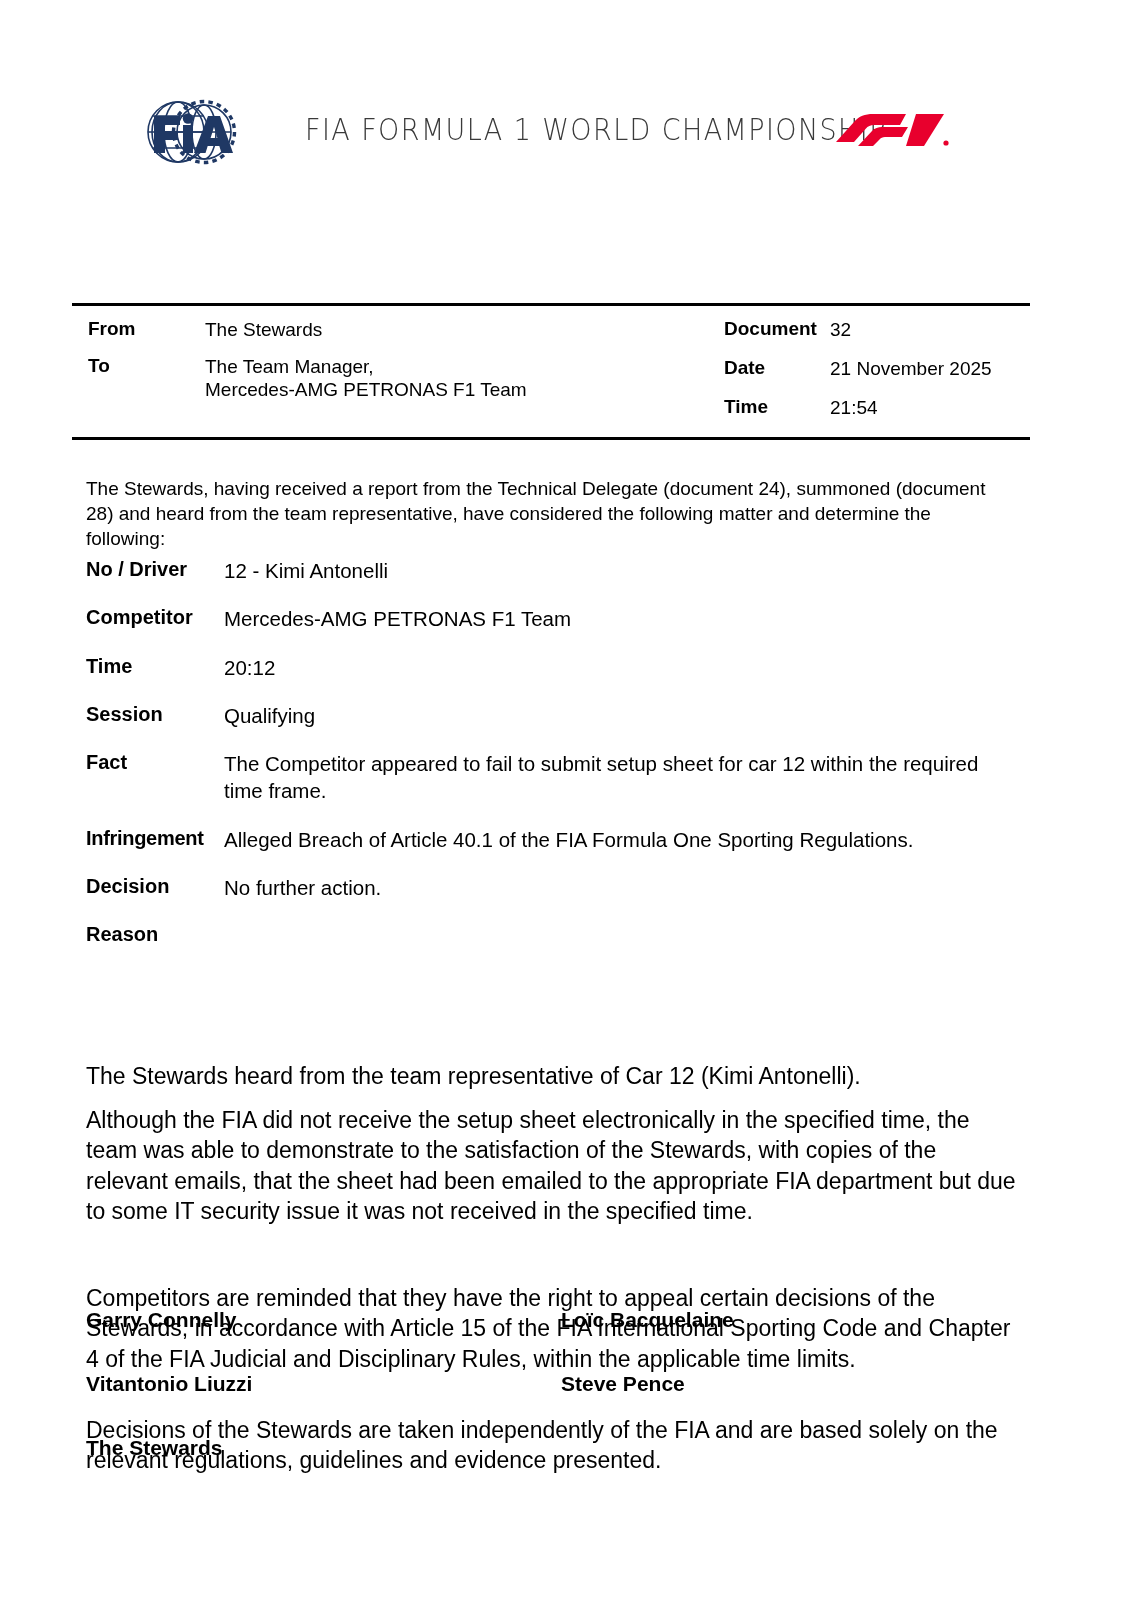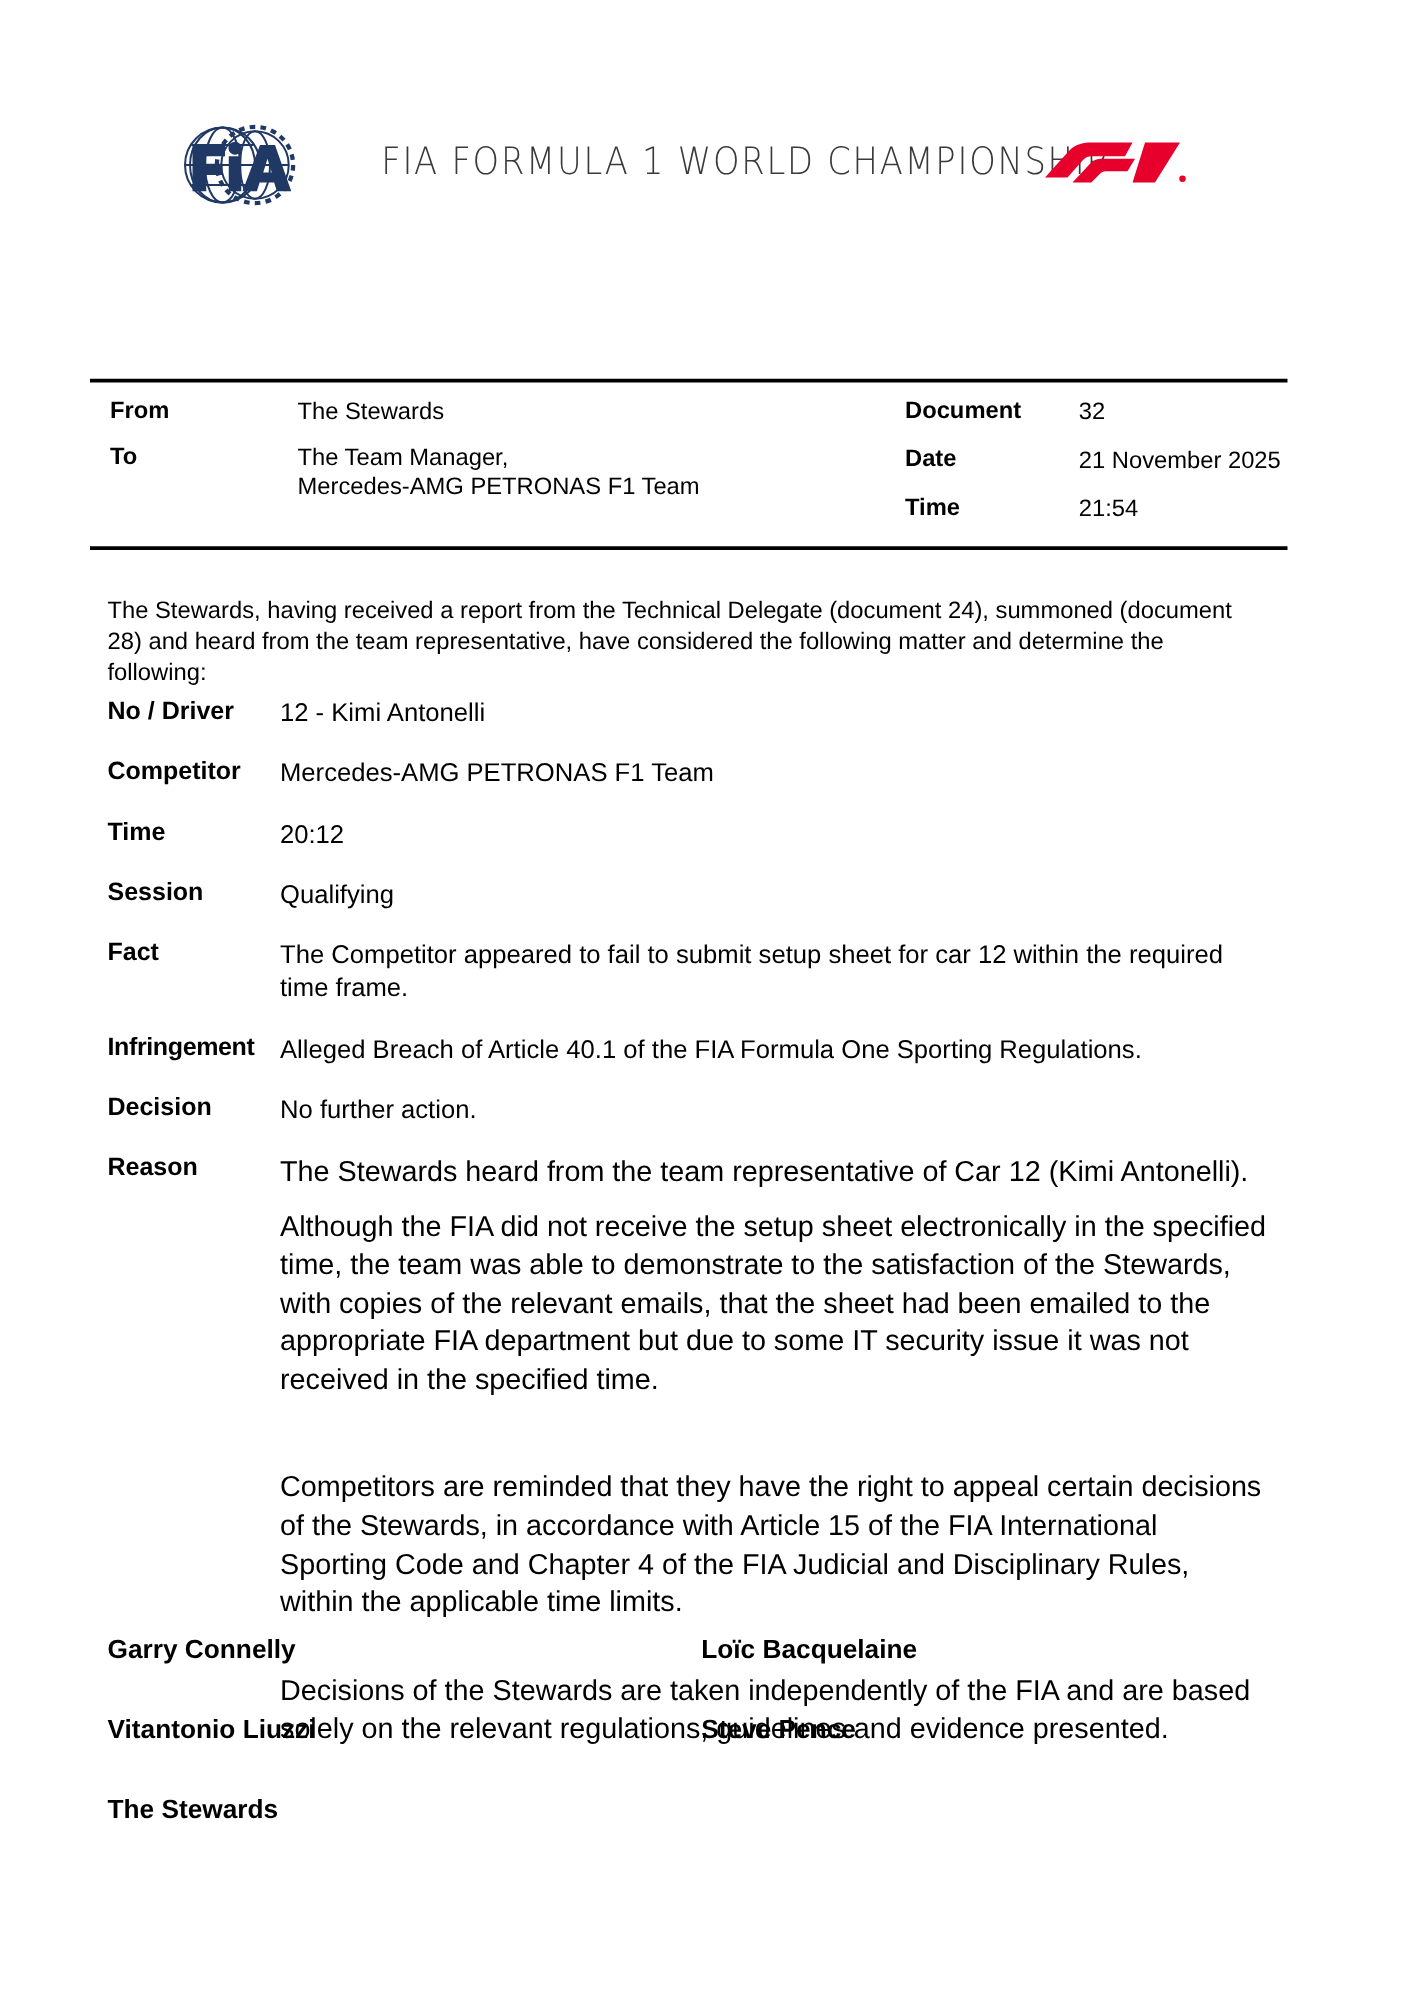--- a/index.html
+++ b/index.html
@@ -110,21 +110,20 @@
   }
   .meta-right {
     position: absolute;
     left: 724px;
     top: 15px;
     width: 400px;
   }
   .meta-row {
     display: flex;
     align-items: flex-start;
-    gap: 33px;
   }
   .meta-row + .meta-row { margin-top: 16px; }
   .meta-label {
     font-size: 19px;
     font-weight: bold;
     white-space: nowrap;
   }
   .meta-left .meta-label { width: 117px; }
   .meta-right .meta-label { width: 106px; }
   .meta-value {
@@ -166,21 +165,21 @@
   .drow .dvalue {
     font-size: 20.5px;
     line-height: 1.33;
     flex: 1;
   }
   .drow.wide-label .dlabel {
     width: 138px;
     flex: 0 0 138px;
     letter-spacing: -0.3px;
   }
-  .drow.reason-row { margin-bottom: 0; }
+  .drow.reason-row { margin-bottom: 0; flex-direction: column; }
   .reason-para {
     font-size: 23px;
     line-height: 1.33;
   }
   .reason-para.gap-1 { margin-top: 13px; }
   .reason-para.gap-2 { margin-top: 56px; }
   .reason-para.gap-3 { margin-top: 40px; }
 
   
   .signatures {

